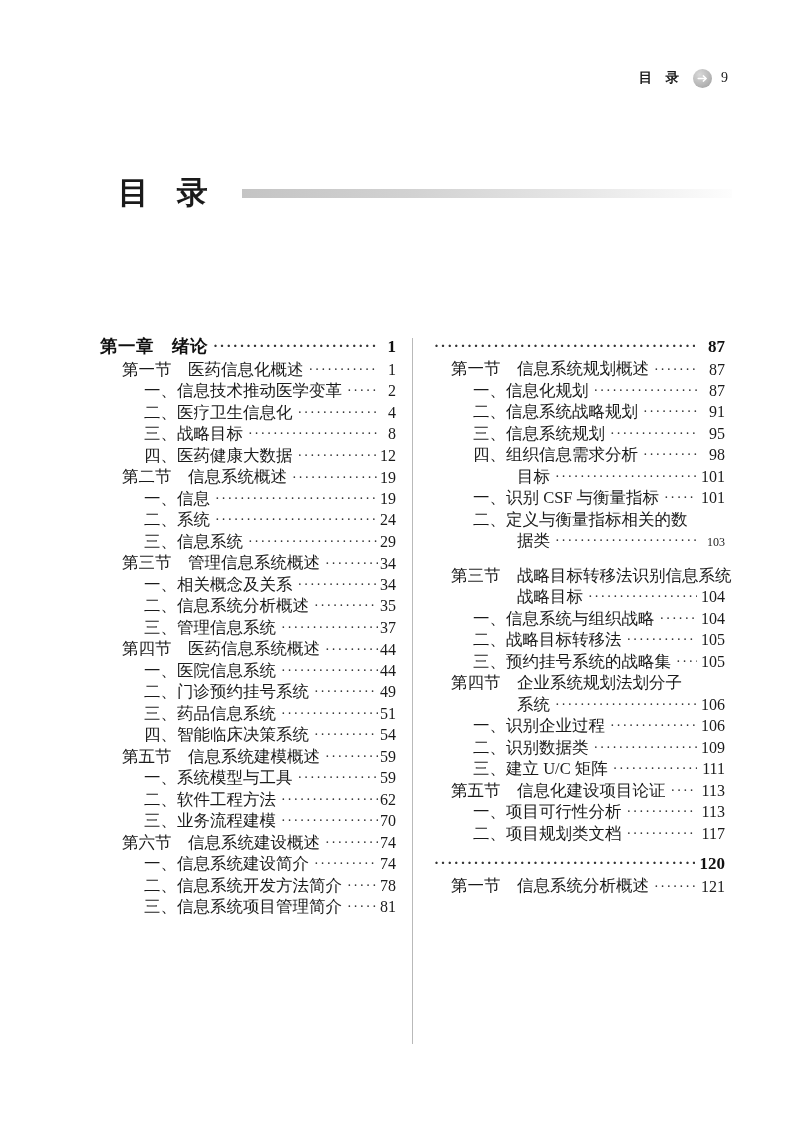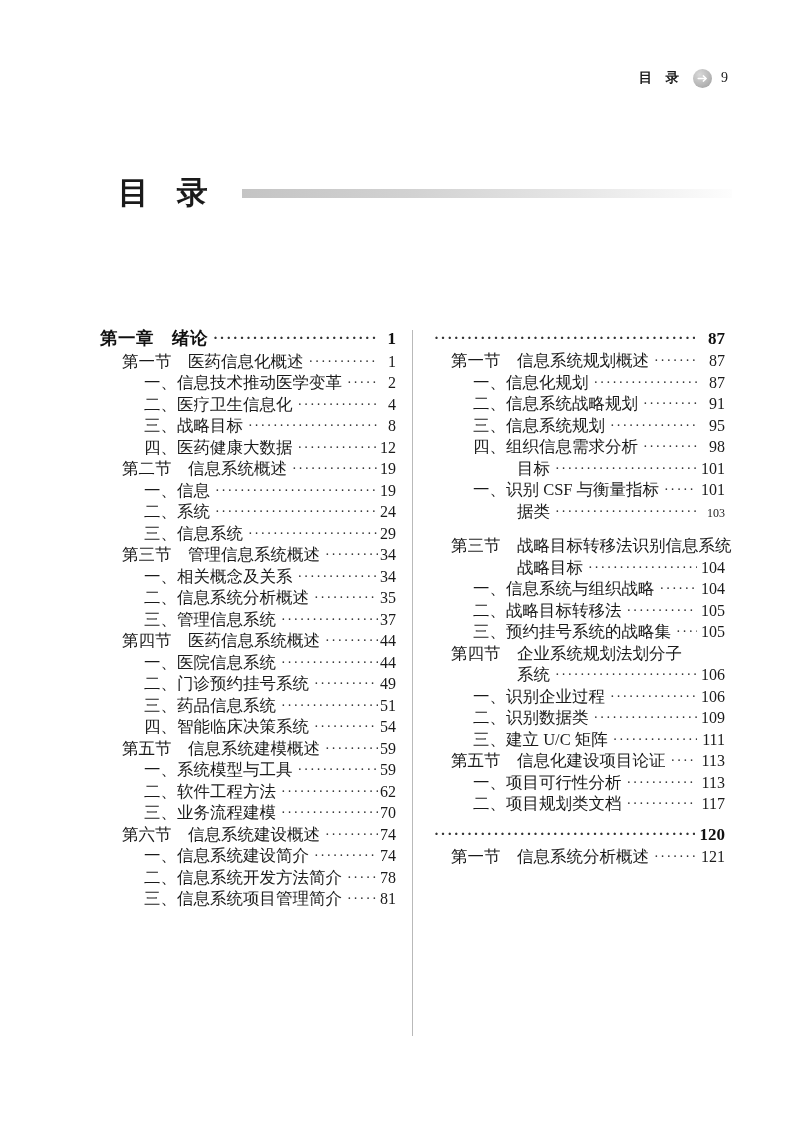--- a/index.html
+++ b/index.html
@@ -70,21 +70,21 @@
   .toc-title-rule {
     margin-left: 24px;
     flex: 1 1 auto;
     height: 9px;
     background: linear-gradient(to right, #c4c4c4 0%, #d2d2d2 35%, #e6e6e6 68%, #fdfdfd 100%);
   }
 
   
   .toc-body {
     position: absolute;
-    top: 330px;
+    top: 338px;
     left: 100px;
     width: 625px;
     height: 706px;
     display: flex;
   }
   .toc-col {
     width: 296px;
     flex: 0 0 auto;
   }
   .toc-col-left { padding-right: 0; }
@@ -134,20 +134,21 @@
   .lvl-chapter .label { letter-spacing: 0.5px; }
   .lvl-chapter .pageno { font-size: 17px; min-width: 17px; }
   .lvl-chapter .leader { font-size: 15px; }
 
   
   .lvl-section {
     font-size: 16.5px;
     color: #1a1a1a;
     padding-left: 22px;
     margin-bottom: 5px;
+    align-items: flex-end;
   }
   .lvl-section .pageno { font-size: 16px; min-width: 16px; }
 
   
   .lvl-item {
     font-size: 16.5px;
     color: #1a1a1a;
     padding-left: 44px;
     margin-bottom: 5px;
   }
@@ -366,20 +367,23 @@
       <div class="toc-entry lvl-cont-section">
         <span class="label">目标</span>
         <span class="leader">··························································</span>
         <span class="pageno">101</span>
       </div>
       <div class="toc-entry lvl-item">
         <span class="label">一、识别 CSF 与衡量指标</span>
         <span class="leader">··························································</span>
         <span class="pageno">101</span>
       </div>
+      <div class="toc-entry lvl-item no-leader">
+        <span class="label">二、定义与衡量指标相关的数</span>
+      </div>
       <div class="toc-entry lvl-cont-item">
         <span class="label">据类</span>
         <span class="leader">··························································</span>
         <span class="pageno">103</span>
       </div>
       <div class="toc-entry lvl-section no-leader">
         <span class="label">第三节　战略目标转移法识别信息系统</span>
       </div>
       <div class="toc-entry lvl-cont-section">
         <span class="label">战略目标</span>

